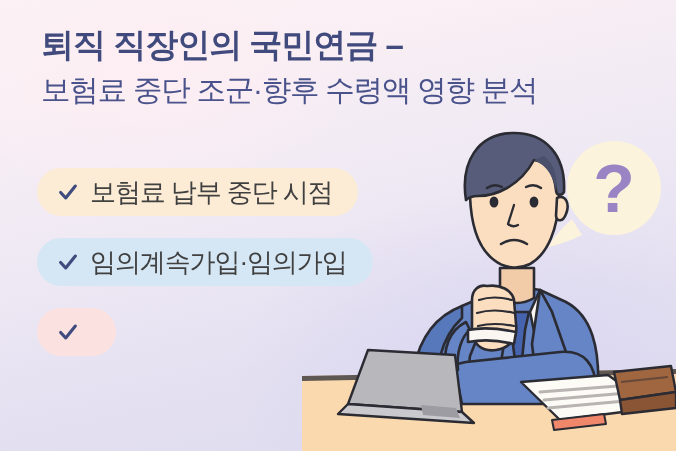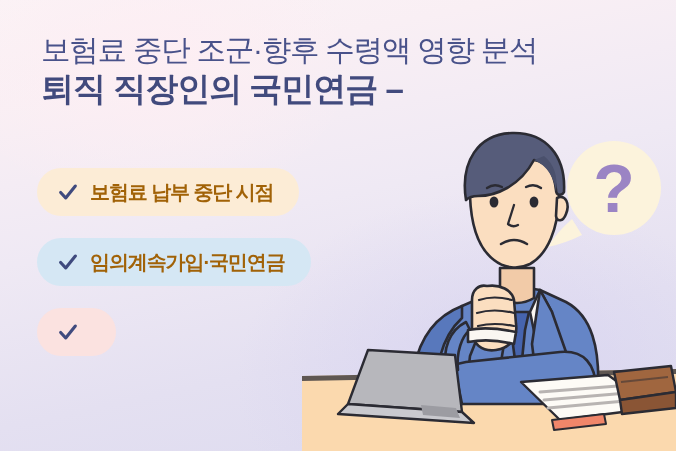--- a/index.html
+++ b/index.html
@@ -62,23 +62,23 @@
     margin-bottom:22px;
     width:max-content;
   }
   .pill-check {
     width:22px; height:22px;
     margin-right:11px;
     flex:0 0 auto;
     display:block;
   }
   .pill-label {
-    font-size:20px;
-    font-weight:bold;
-    color:#a16207;
+    font-size:26px;
+    font-weight:normal;
+    color:#404040;
     letter-spacing:-1.1px;
     white-space:nowrap;
   }
   #pill-0 { background:#fcecd6; }
   #pill-1 { background:#d5e7f4; }
   #pill-2 { background:#fbe2e0; }
 
   
   #illustration {
     position:absolute;
@@ -231,38 +231,38 @@
           <path d="M614 372 L671 366 L676 392 L620 400 Z" fill="#A0663F"></path>
           <path d="M620 400 L676 392 L676 408 L622 414 Z" fill="#8A5535"></path>
           <path d="M621 382 L668 377" fill="none" stroke-width="1.8" opacity=".5"></path>
         </g>
       </g>
 
     </g>
   </svg>
 
   <div id="headline">
+    <div id="title-line1">퇴직 직장인의 국민연금 –</div>
     <div id="title-line2">보험료 중단 조군·향후 수령액 영향 분석</div>
-    <div id="title-line1">퇴직 직장인의 국민연금 –</div>
   </div>
 
   <div id="pills">
 
     <div class="pill" id="pill-0">
       <svg class="pill-check" viewBox="0 0 24 24">
         <path d="M4 12.5 L9.5 18.5 L20 5.5" fill="none" stroke="#3F4A7E" stroke-width="3.4" stroke-linecap="round" stroke-linejoin="round"></path>
       </svg>
       <span class="pill-label">보험료 납부 중단 시점</span>
     </div>
 
     <div class="pill" id="pill-1">
       <svg class="pill-check" viewBox="0 0 24 24">
         <path d="M4 12.5 L9.5 18.5 L20 5.5" fill="none" stroke="#3F4A7E" stroke-width="3.4" stroke-linecap="round" stroke-linejoin="round"></path>
       </svg>
-      <span class="pill-label">임의계속가입·국민연금</span>
+      <span class="pill-label">임의계속가입·임의가입</span>
     </div>
 
     <div class="pill" id="pill-2">
       <svg class="pill-check" viewBox="0 0 24 24">
         <path d="M4 12.5 L9.5 18.5 L20 5.5" fill="none" stroke="#3F4A7E" stroke-width="3.4" stroke-linecap="round" stroke-linejoin="round"></path>
       </svg>
     </div>
 
   </div>
 

